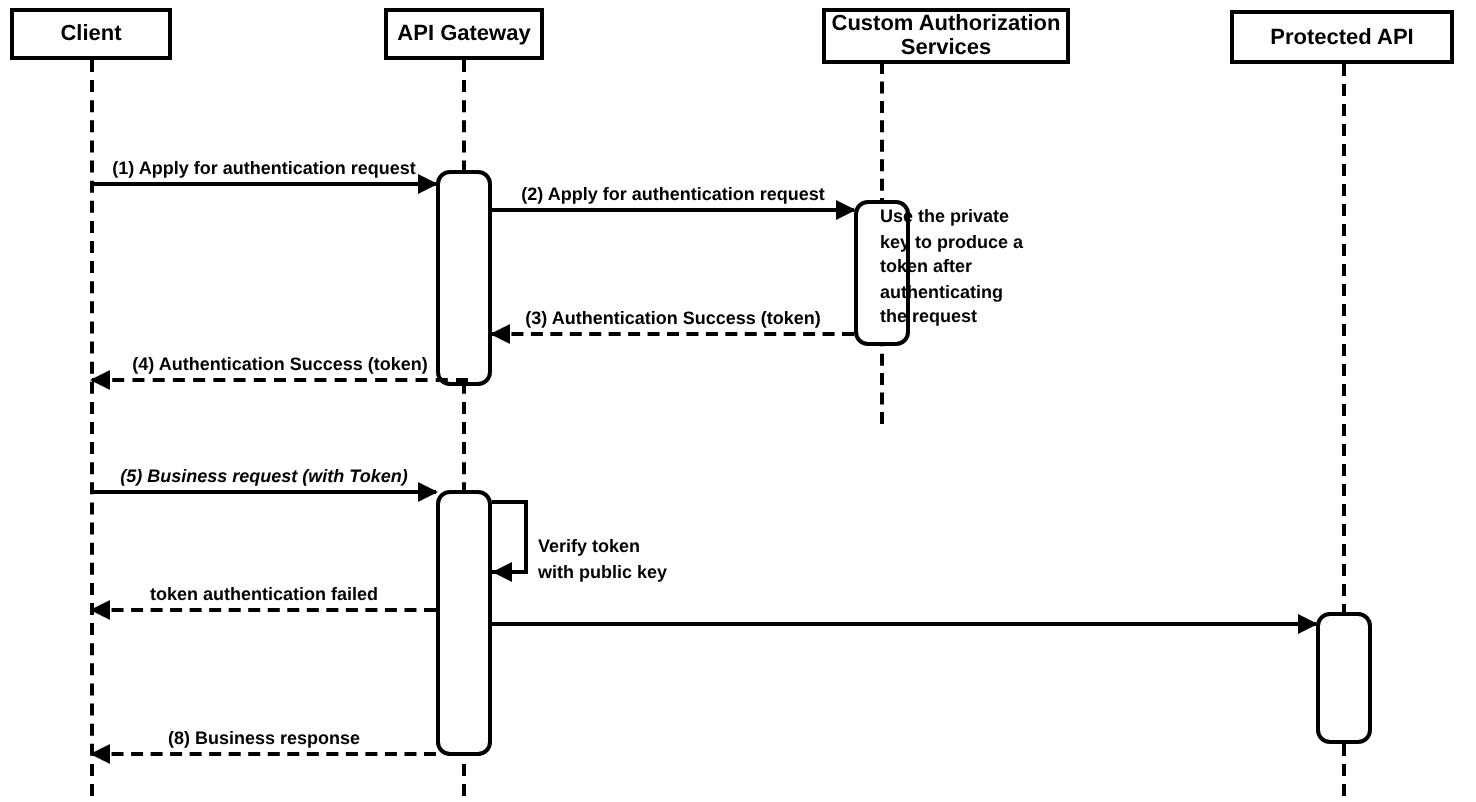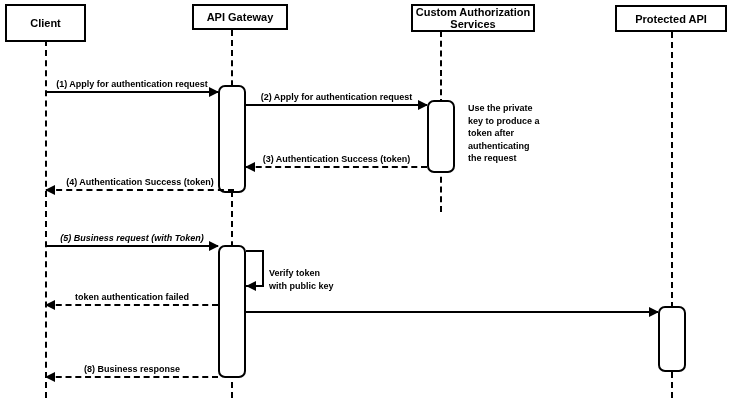--- a/index.html
+++ b/index.html
@@ -60,24 +60,24 @@
 </head>
 <body>
 
 <div class="canvas">
 
   <div class="lifeline" style="left:45px; top:30px; height:368px;"></div>
   <div class="lifeline" style="left:231px; top:30px; height:368px;"></div>
   <div class="lifeline" style="left:440px; top:31px; height:181px;"></div>
   <div class="lifeline" style="left:671px; top:32px; height:366px;"></div>
 
-  <div class="actor" style="left:5px; top:4px; width:81px; height:38px;">
+  <div class="actor" style="left:5px; top:4px; width:81px; height:26px;">
     <span>Client</span>
   </div>
-  <div class="actor" style="left:192px; top:4px; width:96px; height:26px;">
+  <div class="actor" style="left:192px; top:4px; width:80px; height:26px;">
     <span>API Gateway</span>
   </div>
   <div class="actor" style="left:379px; top:4px; width:124px; height:28px;margin-left:32px;">
     <span>Custom Authorization
 Services</span>
   </div>
   <div class="actor" style="left:615px; top:5px; width:112px; height:27px;">
     <span>Protected API</span>
   </div>
 
@@ -133,19 +133,19 @@
     <div class="arrow right"></div>
   </div>
 
 
   <div class="msg dashed" style="left:46px; top:364px; width:172px;">
     <span class="label">(8) Business response</span>
     <div class="line"></div>
     <div class="arrow left"></div>
   </div>
 
-  <div class="float-label" style="left:468px; top:102px; width:100px;">Use the private
+  <div class="float-label" style="left:440px; top:102px; width:100px;">Use the private
 key to produce a
 token after
 authenticating
 the request</div>
 
 </div>
 
 </body></html>

